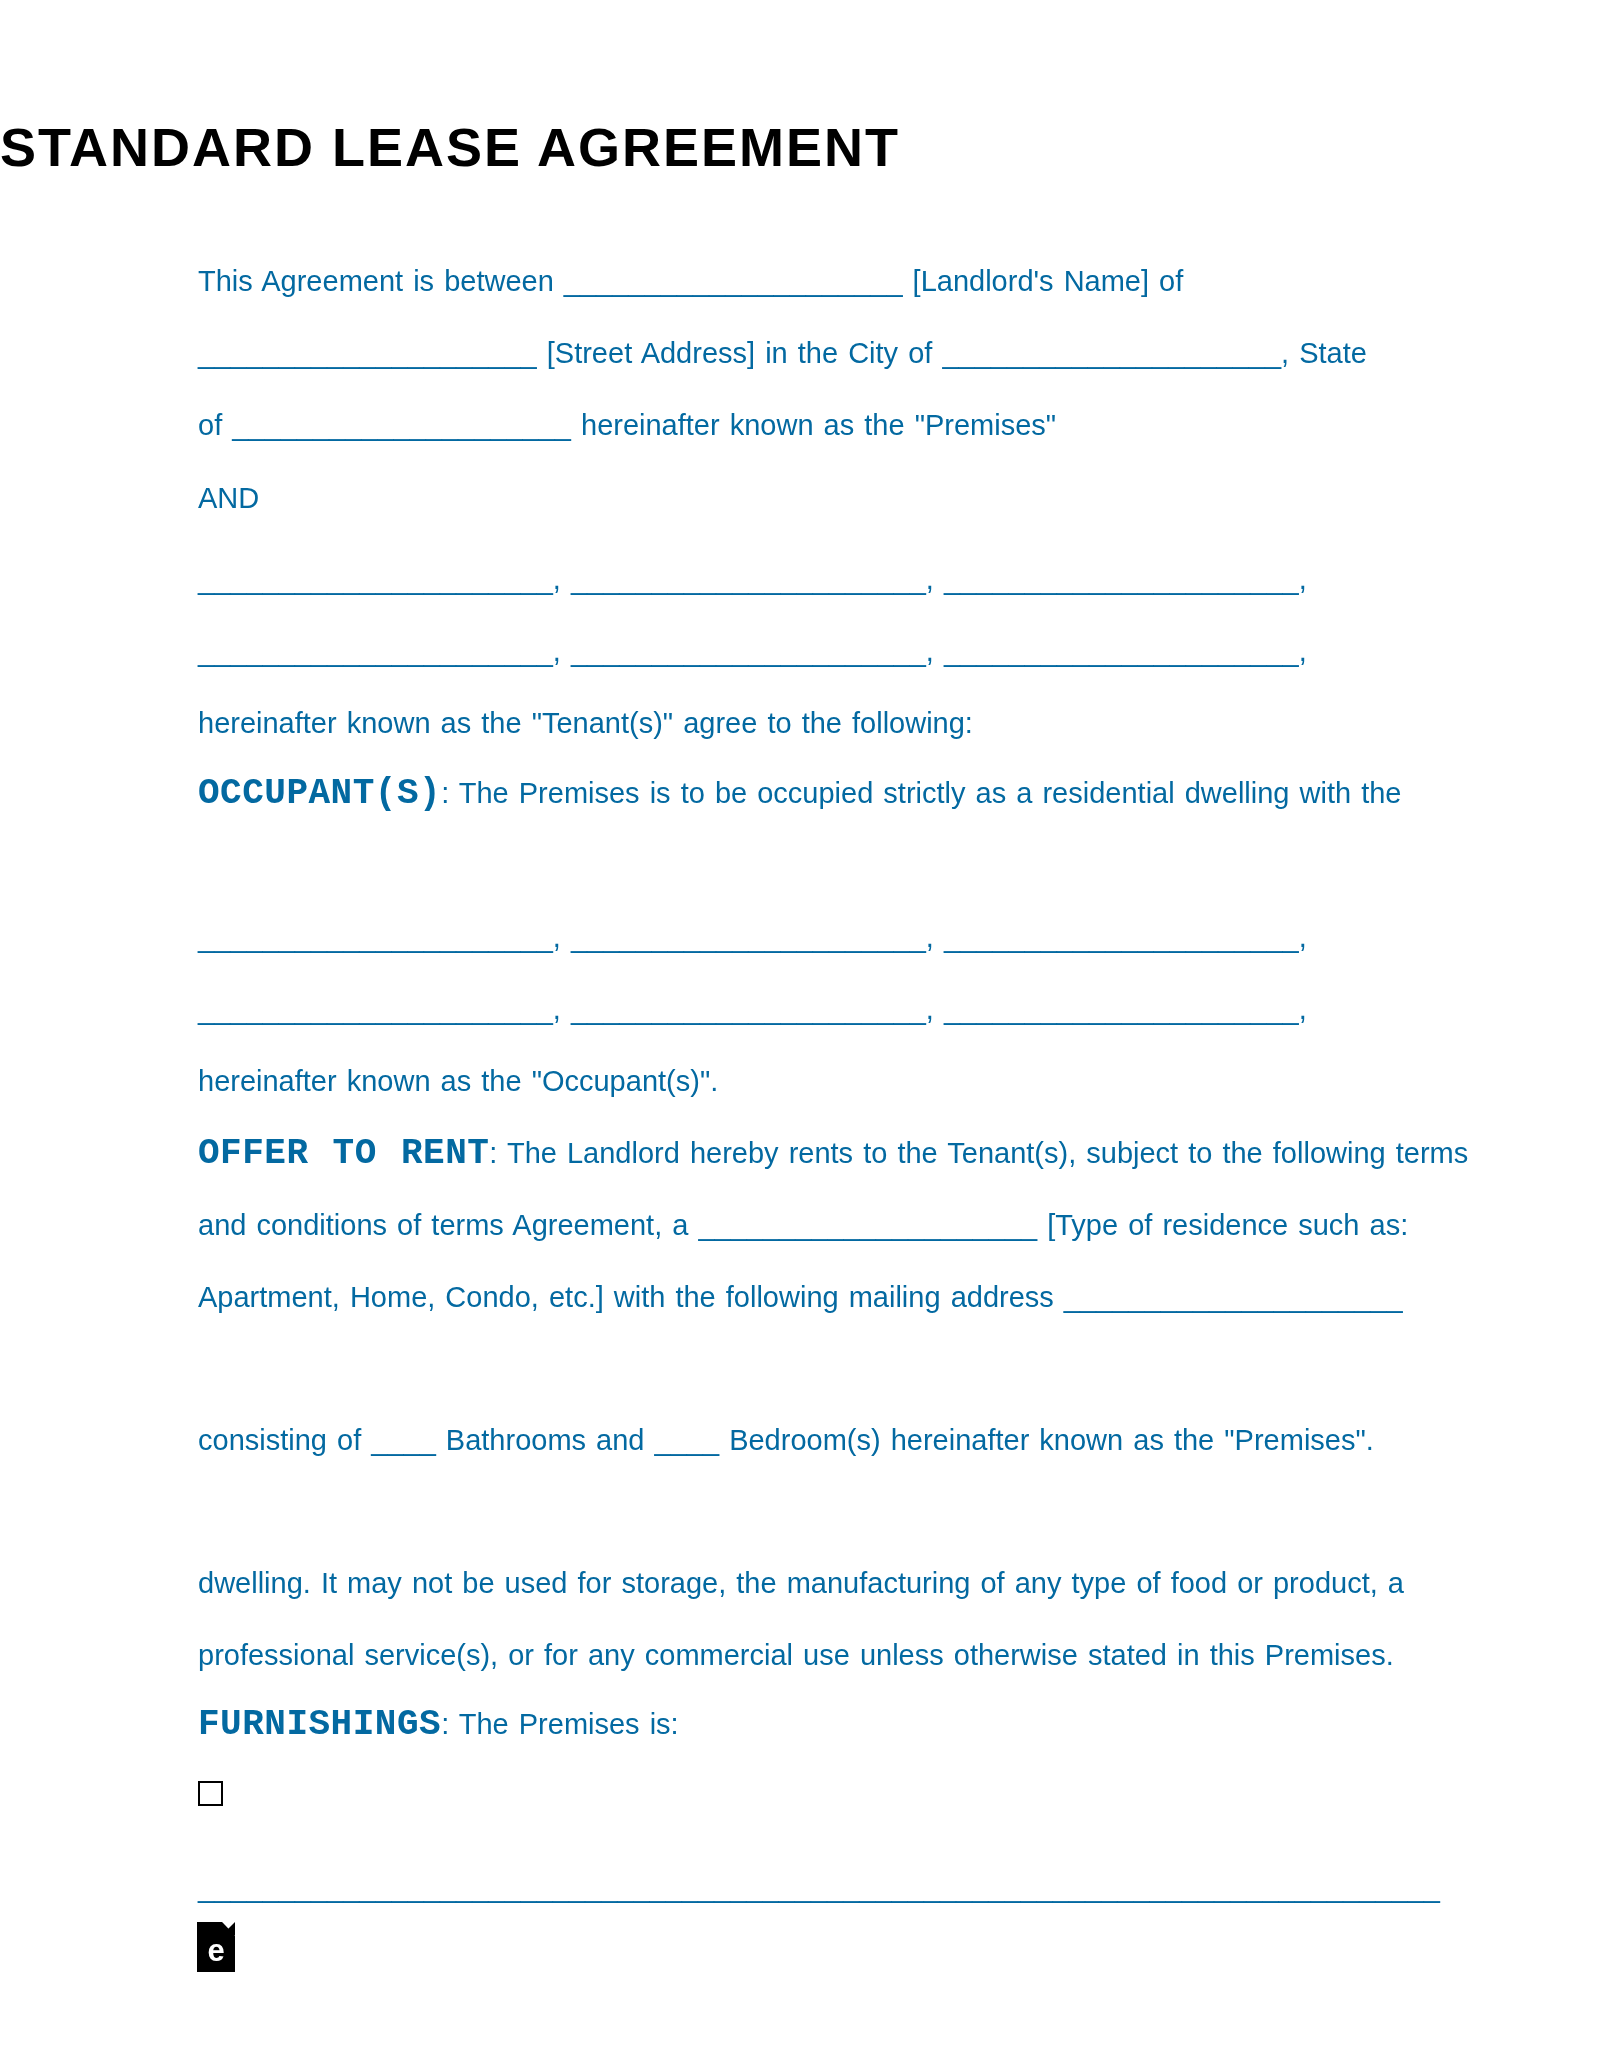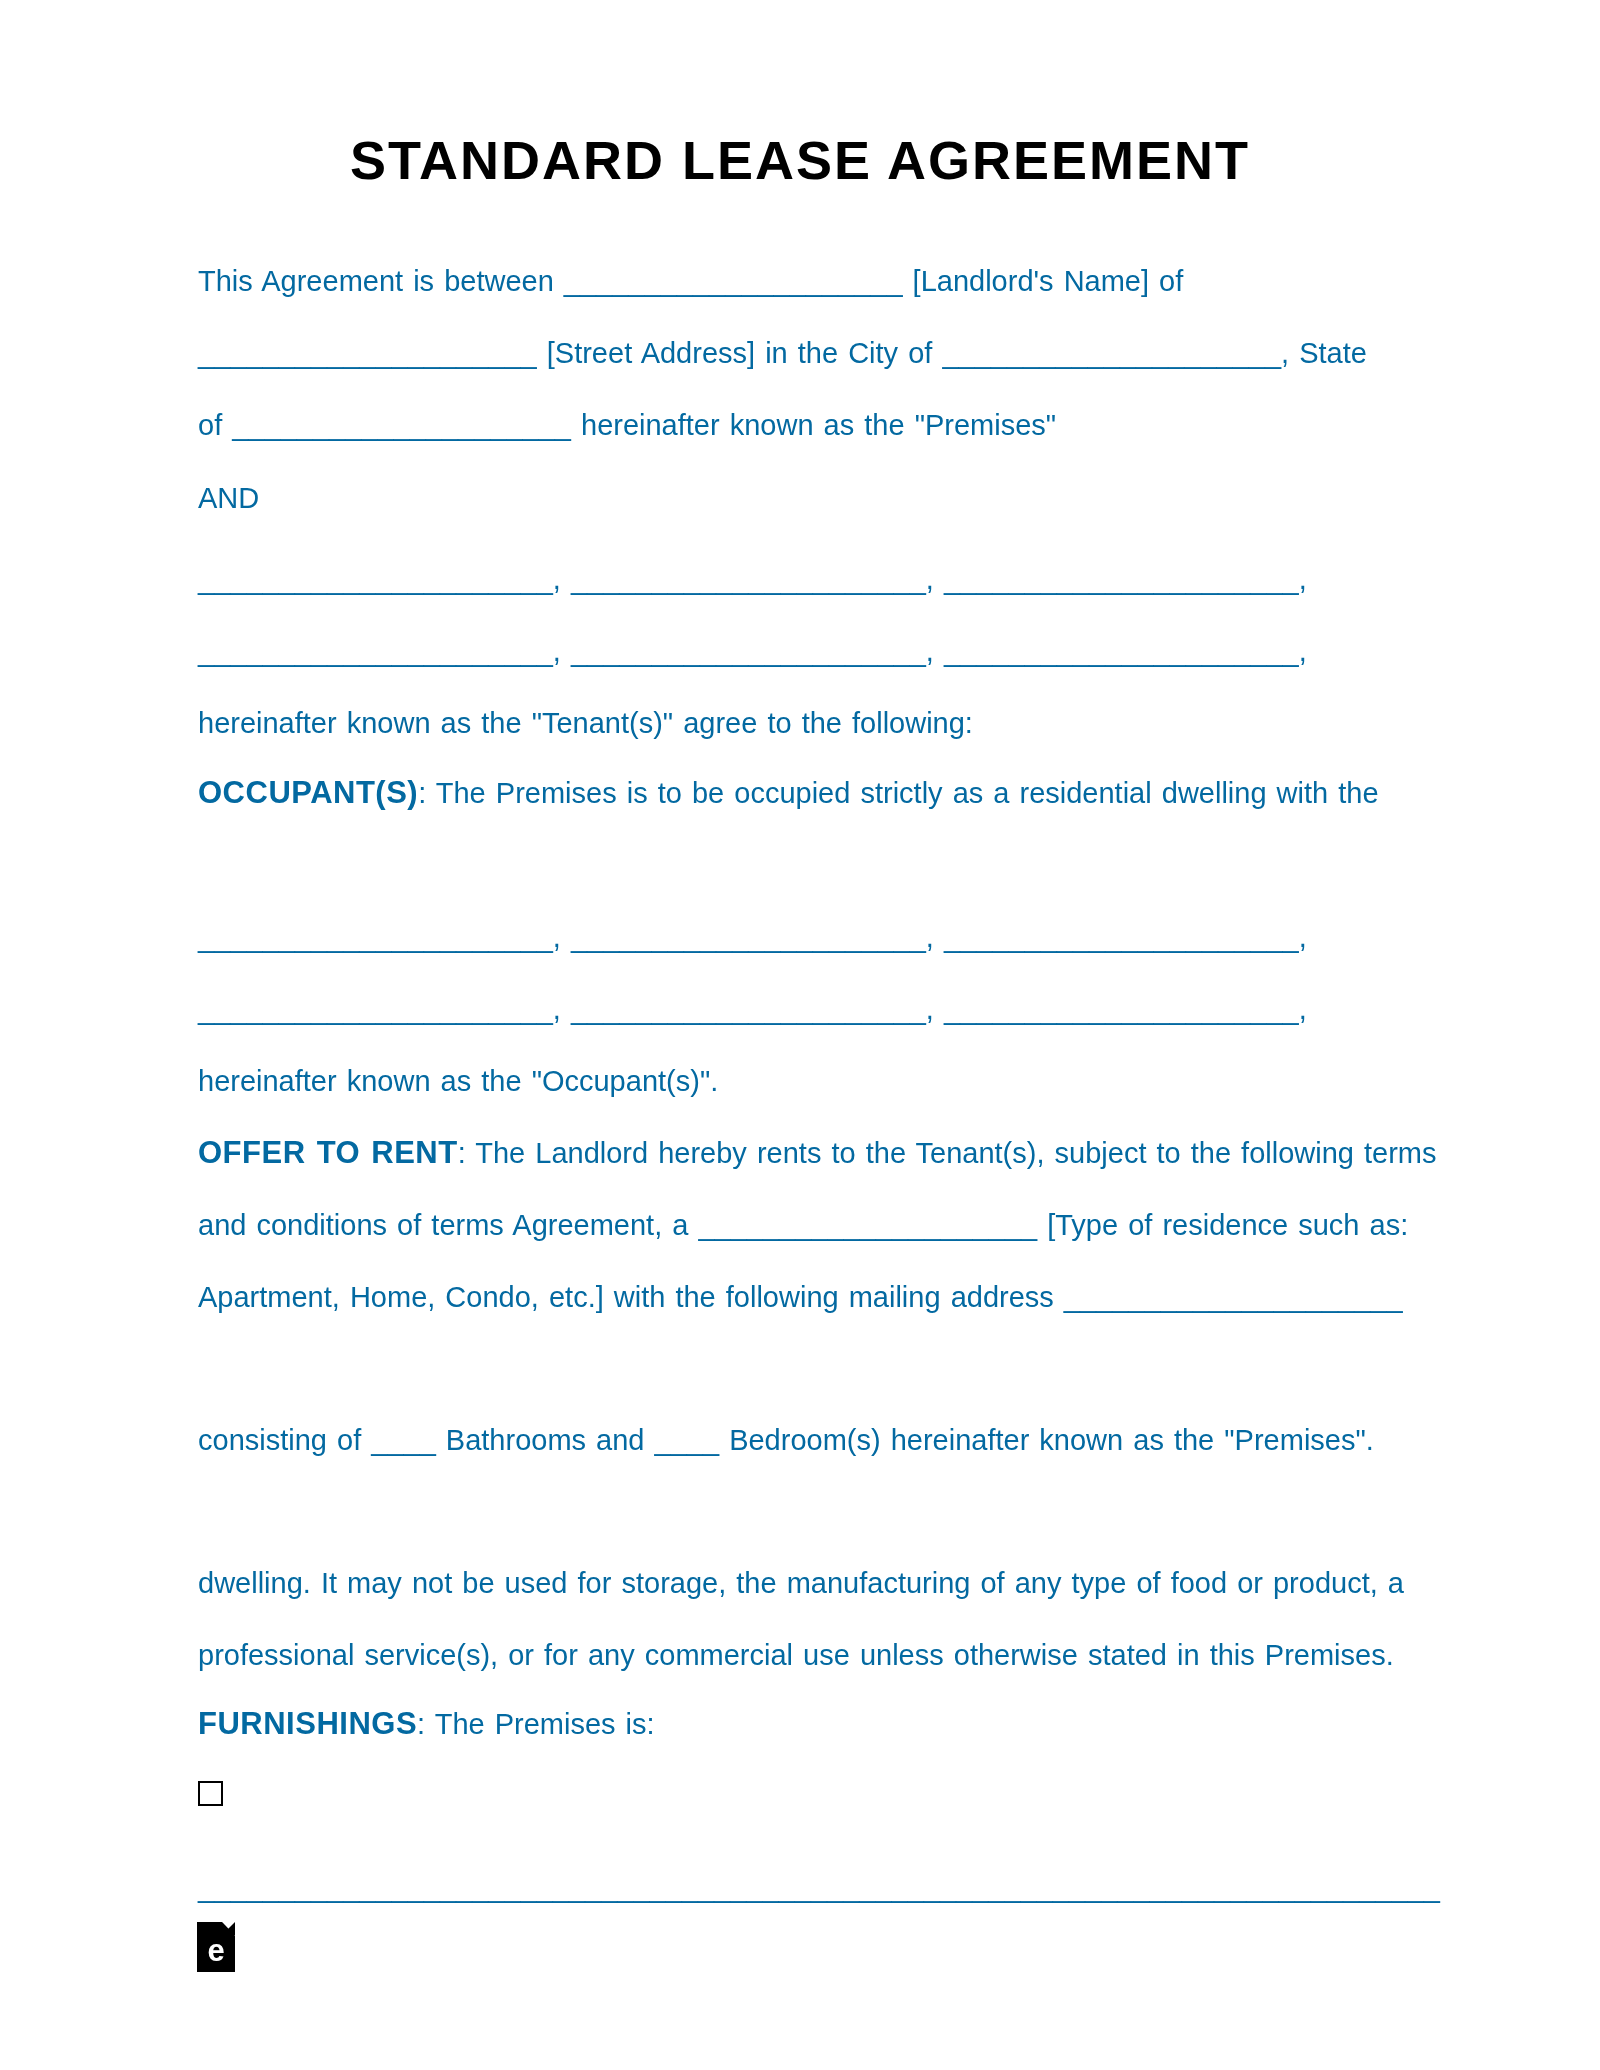--- a/index.html
+++ b/index.html
@@ -7,45 +7,46 @@
     position:relative;
     width:1600px;
     height:2070px;
     background:#ffffff;
     font-family:"Liberation Sans",sans-serif;
     color:#000;
     overflow:hidden;
   }
   .doc-title{
     position:absolute;
-    top:129px;
+    top:116px;
     left:0;
     width:100%;
     margin:0;
-    text-align:center;
+    text-align:left;
     font-size:54px;
     font-weight:bold;
     letter-spacing:2px;
     color:#000;
   }
   .line{
     position:absolute;
     left:198px;
     height:38px;
     line-height:38px;
     font-size:29px;
     letter-spacing:0px;
     word-spacing:2px;
     white-space:nowrap;
     color:#0369a1;
   }
   .h{
     font-weight:bold;
-    font-size:31px;
+    font-size:36px;
     letter-spacing:0.5px;
+    font-family:Liberation Mono, monospace;
   }
   .checkbox{
     display:inline-block;
     width:21px;
     height:21px;
     border:2px solid #000;
     background:#fff;
     margin-right:12px;
     vertical-align:-1px;
   }

